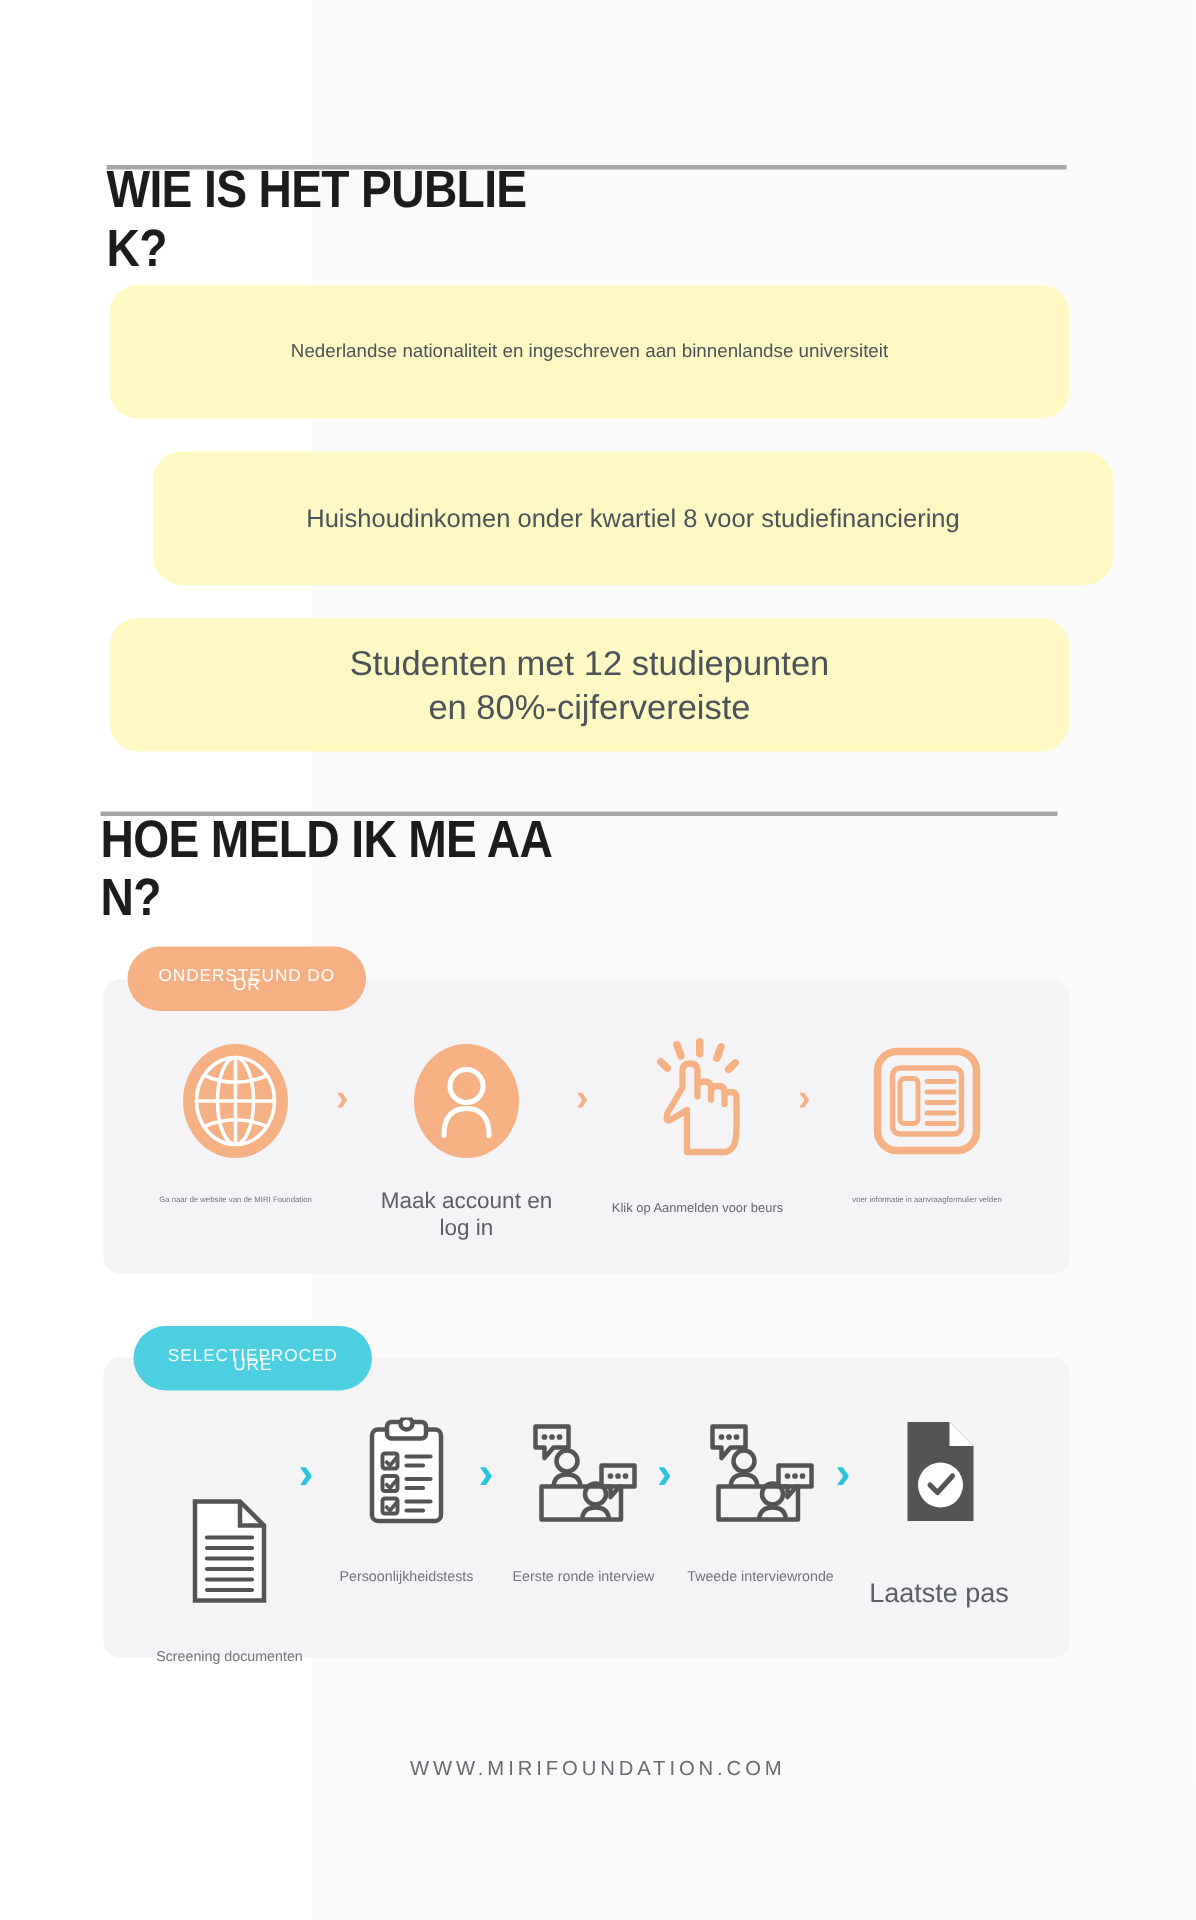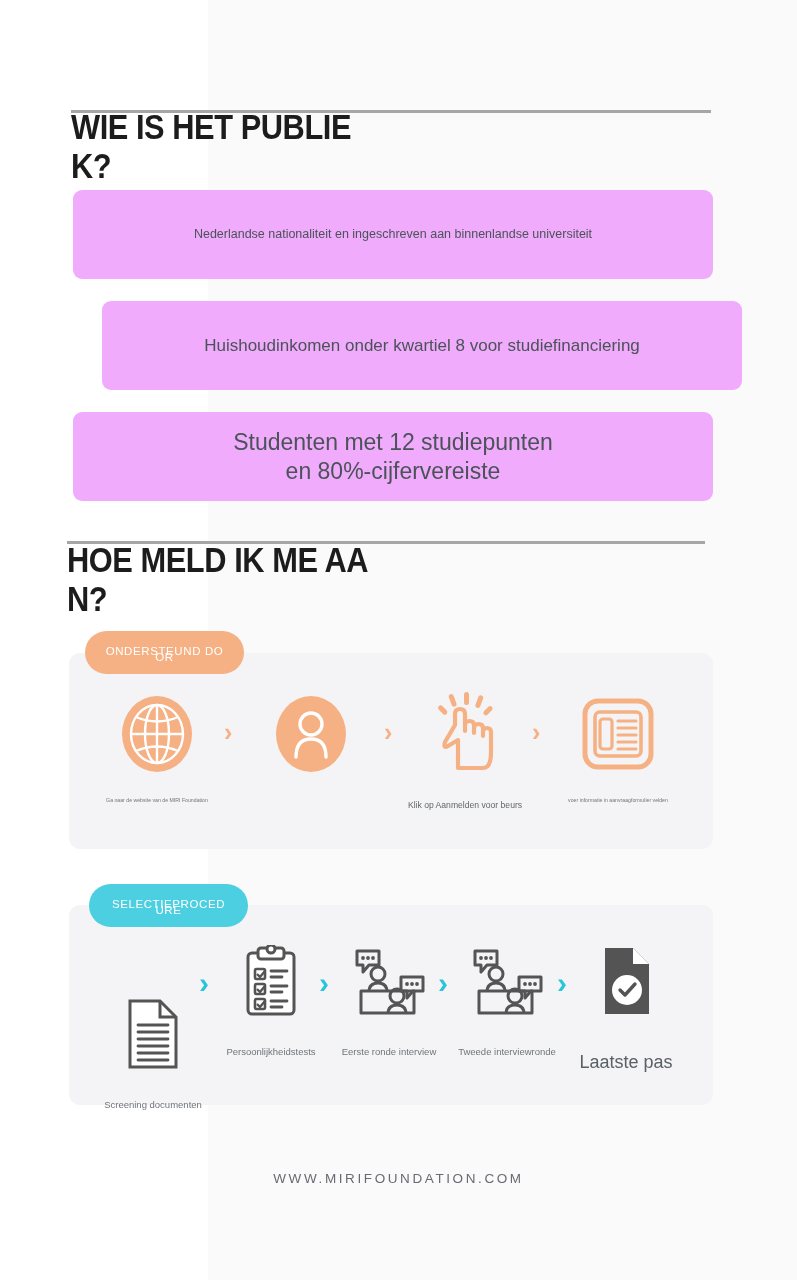--- a/index.html
+++ b/index.html
@@ -47,22 +47,22 @@
     letter-spacing: -0.5px;
     line-height: 0.93;
     white-space: pre;
     transform: scaleX(0.88);
     transform-origin: left top;
   }
 
   
   .crit-card {
     position: absolute;
-    background: #f0abfc;
-    border-radius: 9px;
+    background: #fef9c3;
+    border-radius: 19px;
     display: flex;
     align-items: center;
     justify-content: center;
     text-align: center;
     color: #4b5358;
     box-sizing: border-box;
     padding: 6px 26px;
   }
   .crit-card .txt { white-space: pre-line; line-height: 1.25; }
 
@@ -195,20 +195,22 @@
   <div class="step" style="left:250px; top:690px; width:122px; height:150px;">
     <span class="step-icon" style="top:5px;">
       <svg width="78" height="78" viewBox="0 0 78 78">
         <ellipse cx="39" cy="39" rx="35" ry="38" fill="#f5b183"></ellipse>
         <g fill="none" stroke="#ffffff" stroke-width="3.4" stroke-linecap="round">
           <circle cx="39" cy="29" r="11"></circle>
           <path d="M24 62 Q24 44 39 44 Q54 44 54 62"></path>
         </g>
       </svg>
     </span>
+    <span class="step-label" style="top:102px; width:150px; font-size:15px; color:#5a6065;">Maak account en
+log in</span>
   </div>
 
   <span class="chev chev-orange" style="left:384px; top:720px; font-size:25px;">›</span>
 
   <div class="step" style="left:404px; top:690px; width:122px; height:150px;">
     <span class="step-icon" style="top:2px;">
       <svg width="78" height="82" viewBox="0 0 78 82">
         <g fill="#f5b183">
           <rect x="24" y="2" width="5" height="13" rx="2.5" transform="rotate(-20 26 8)"></rect>
           <rect x="38" y="0" width="5" height="13" rx="2.5"></rect>

